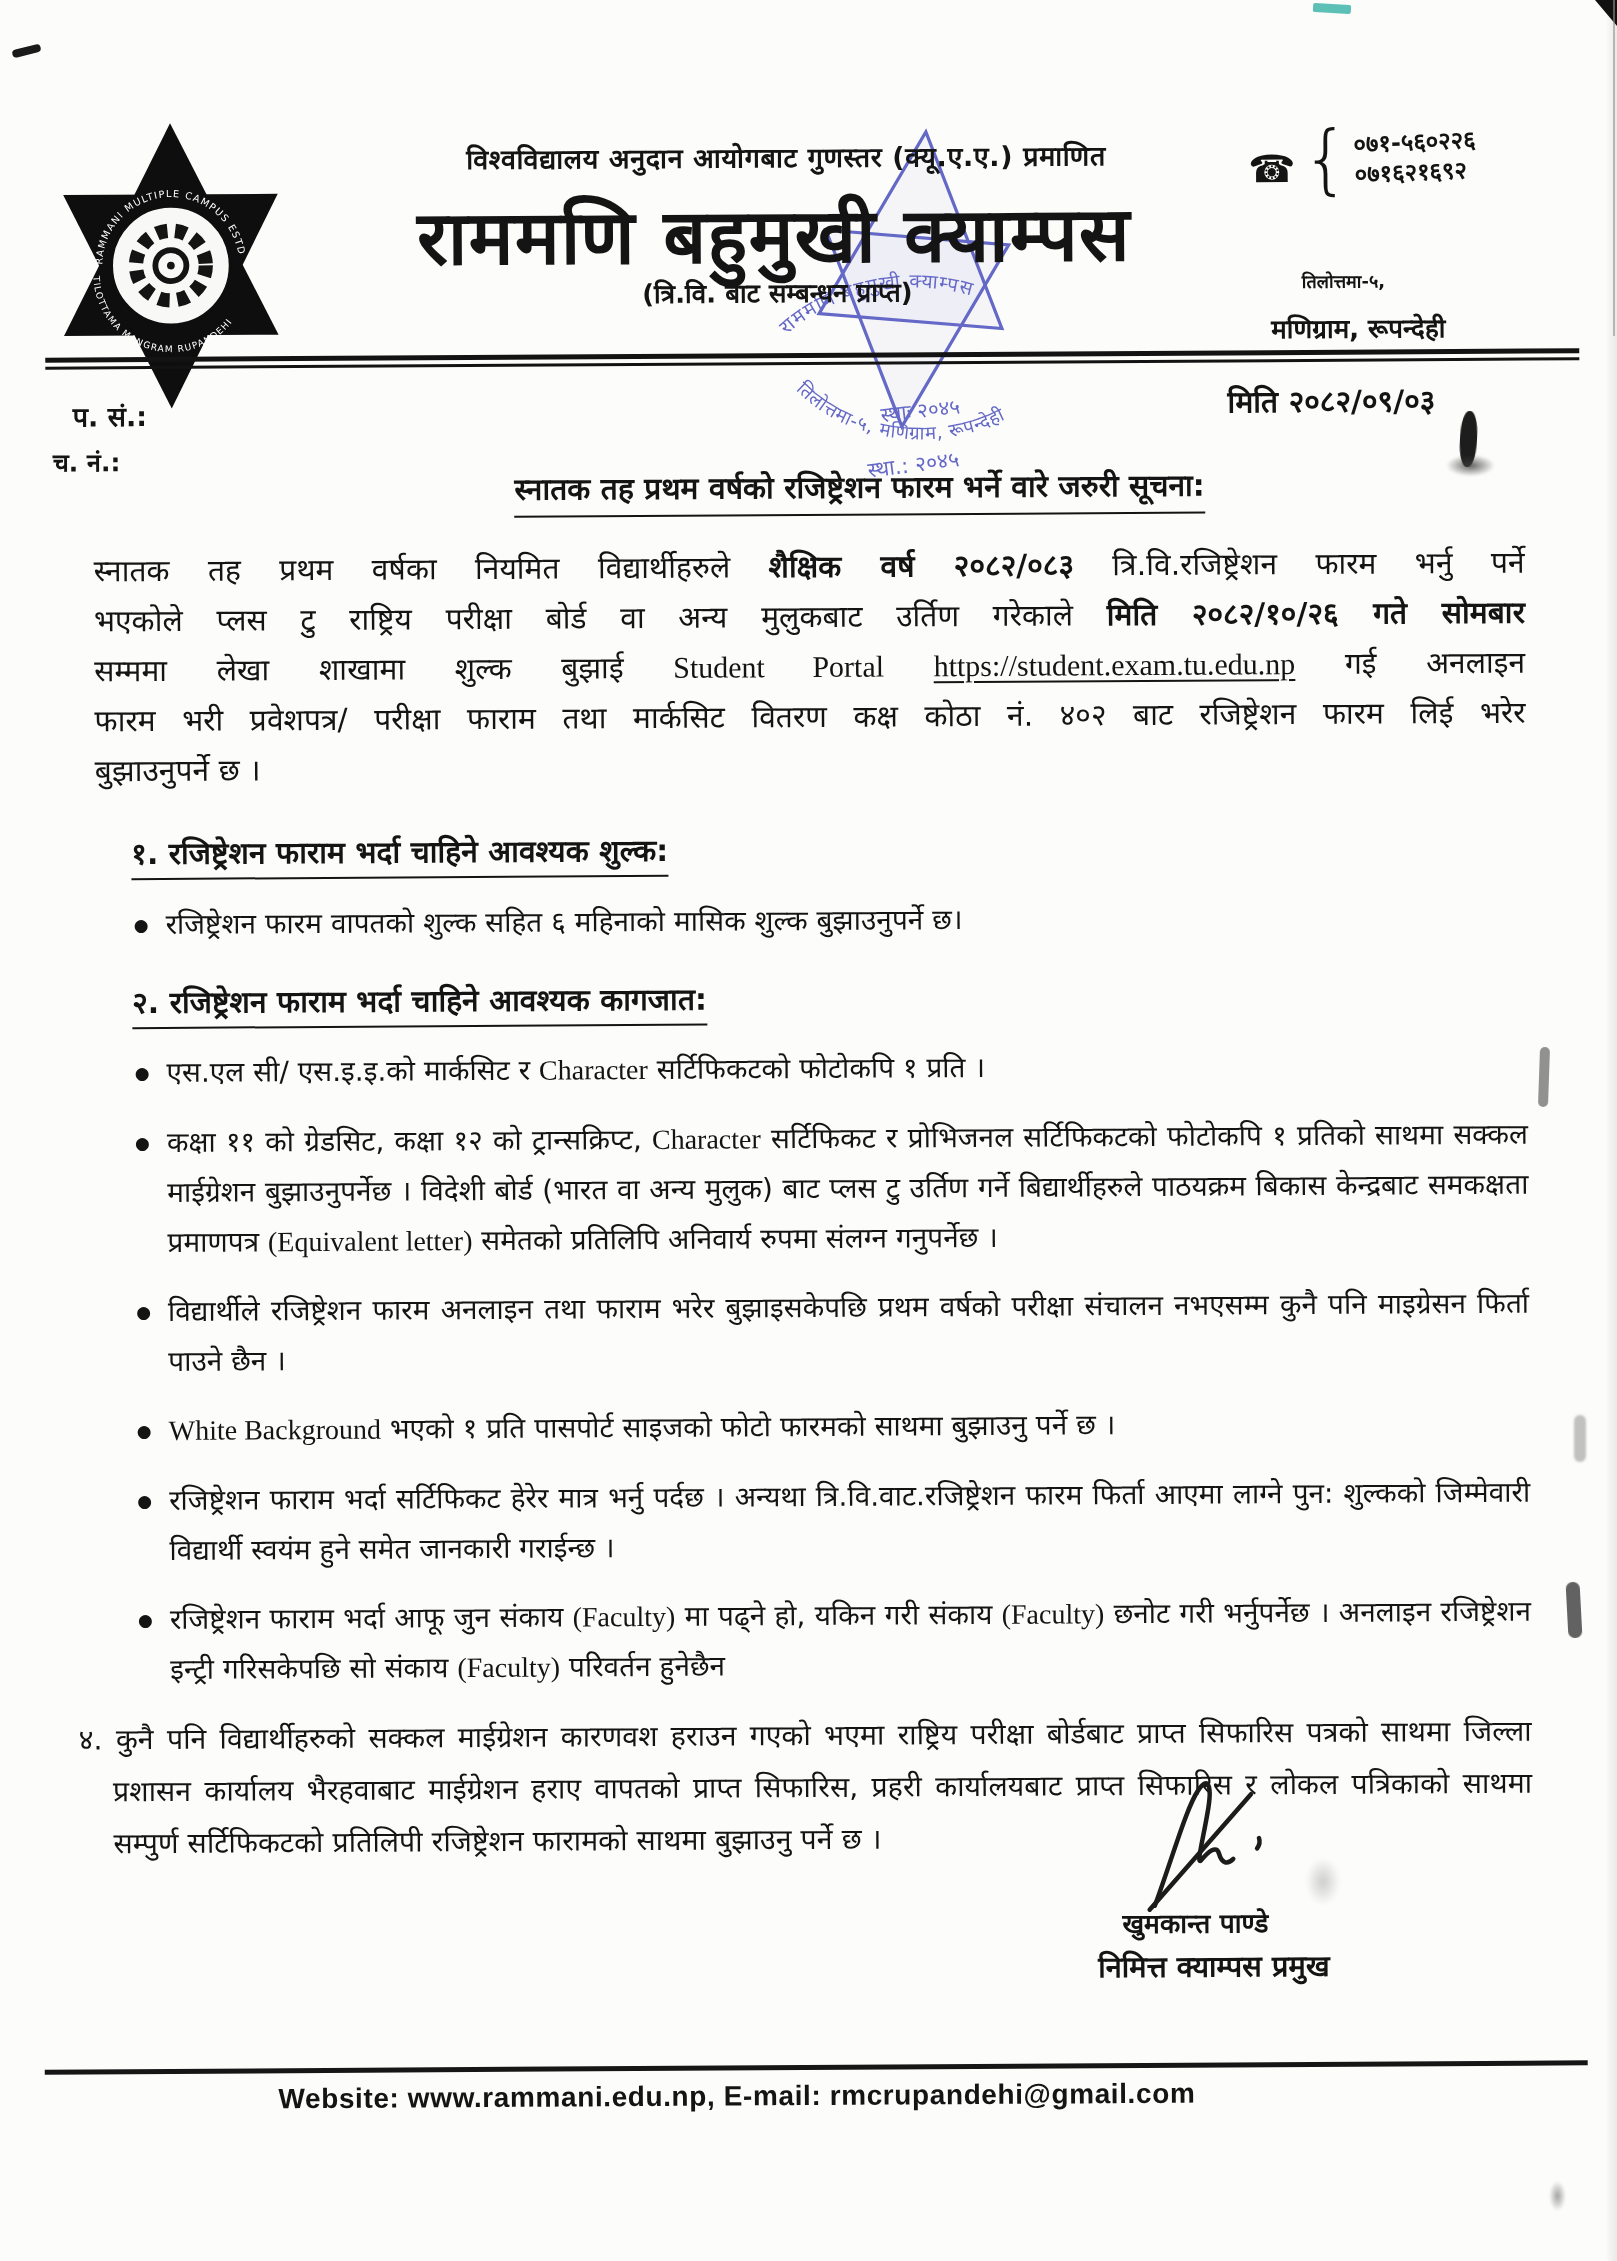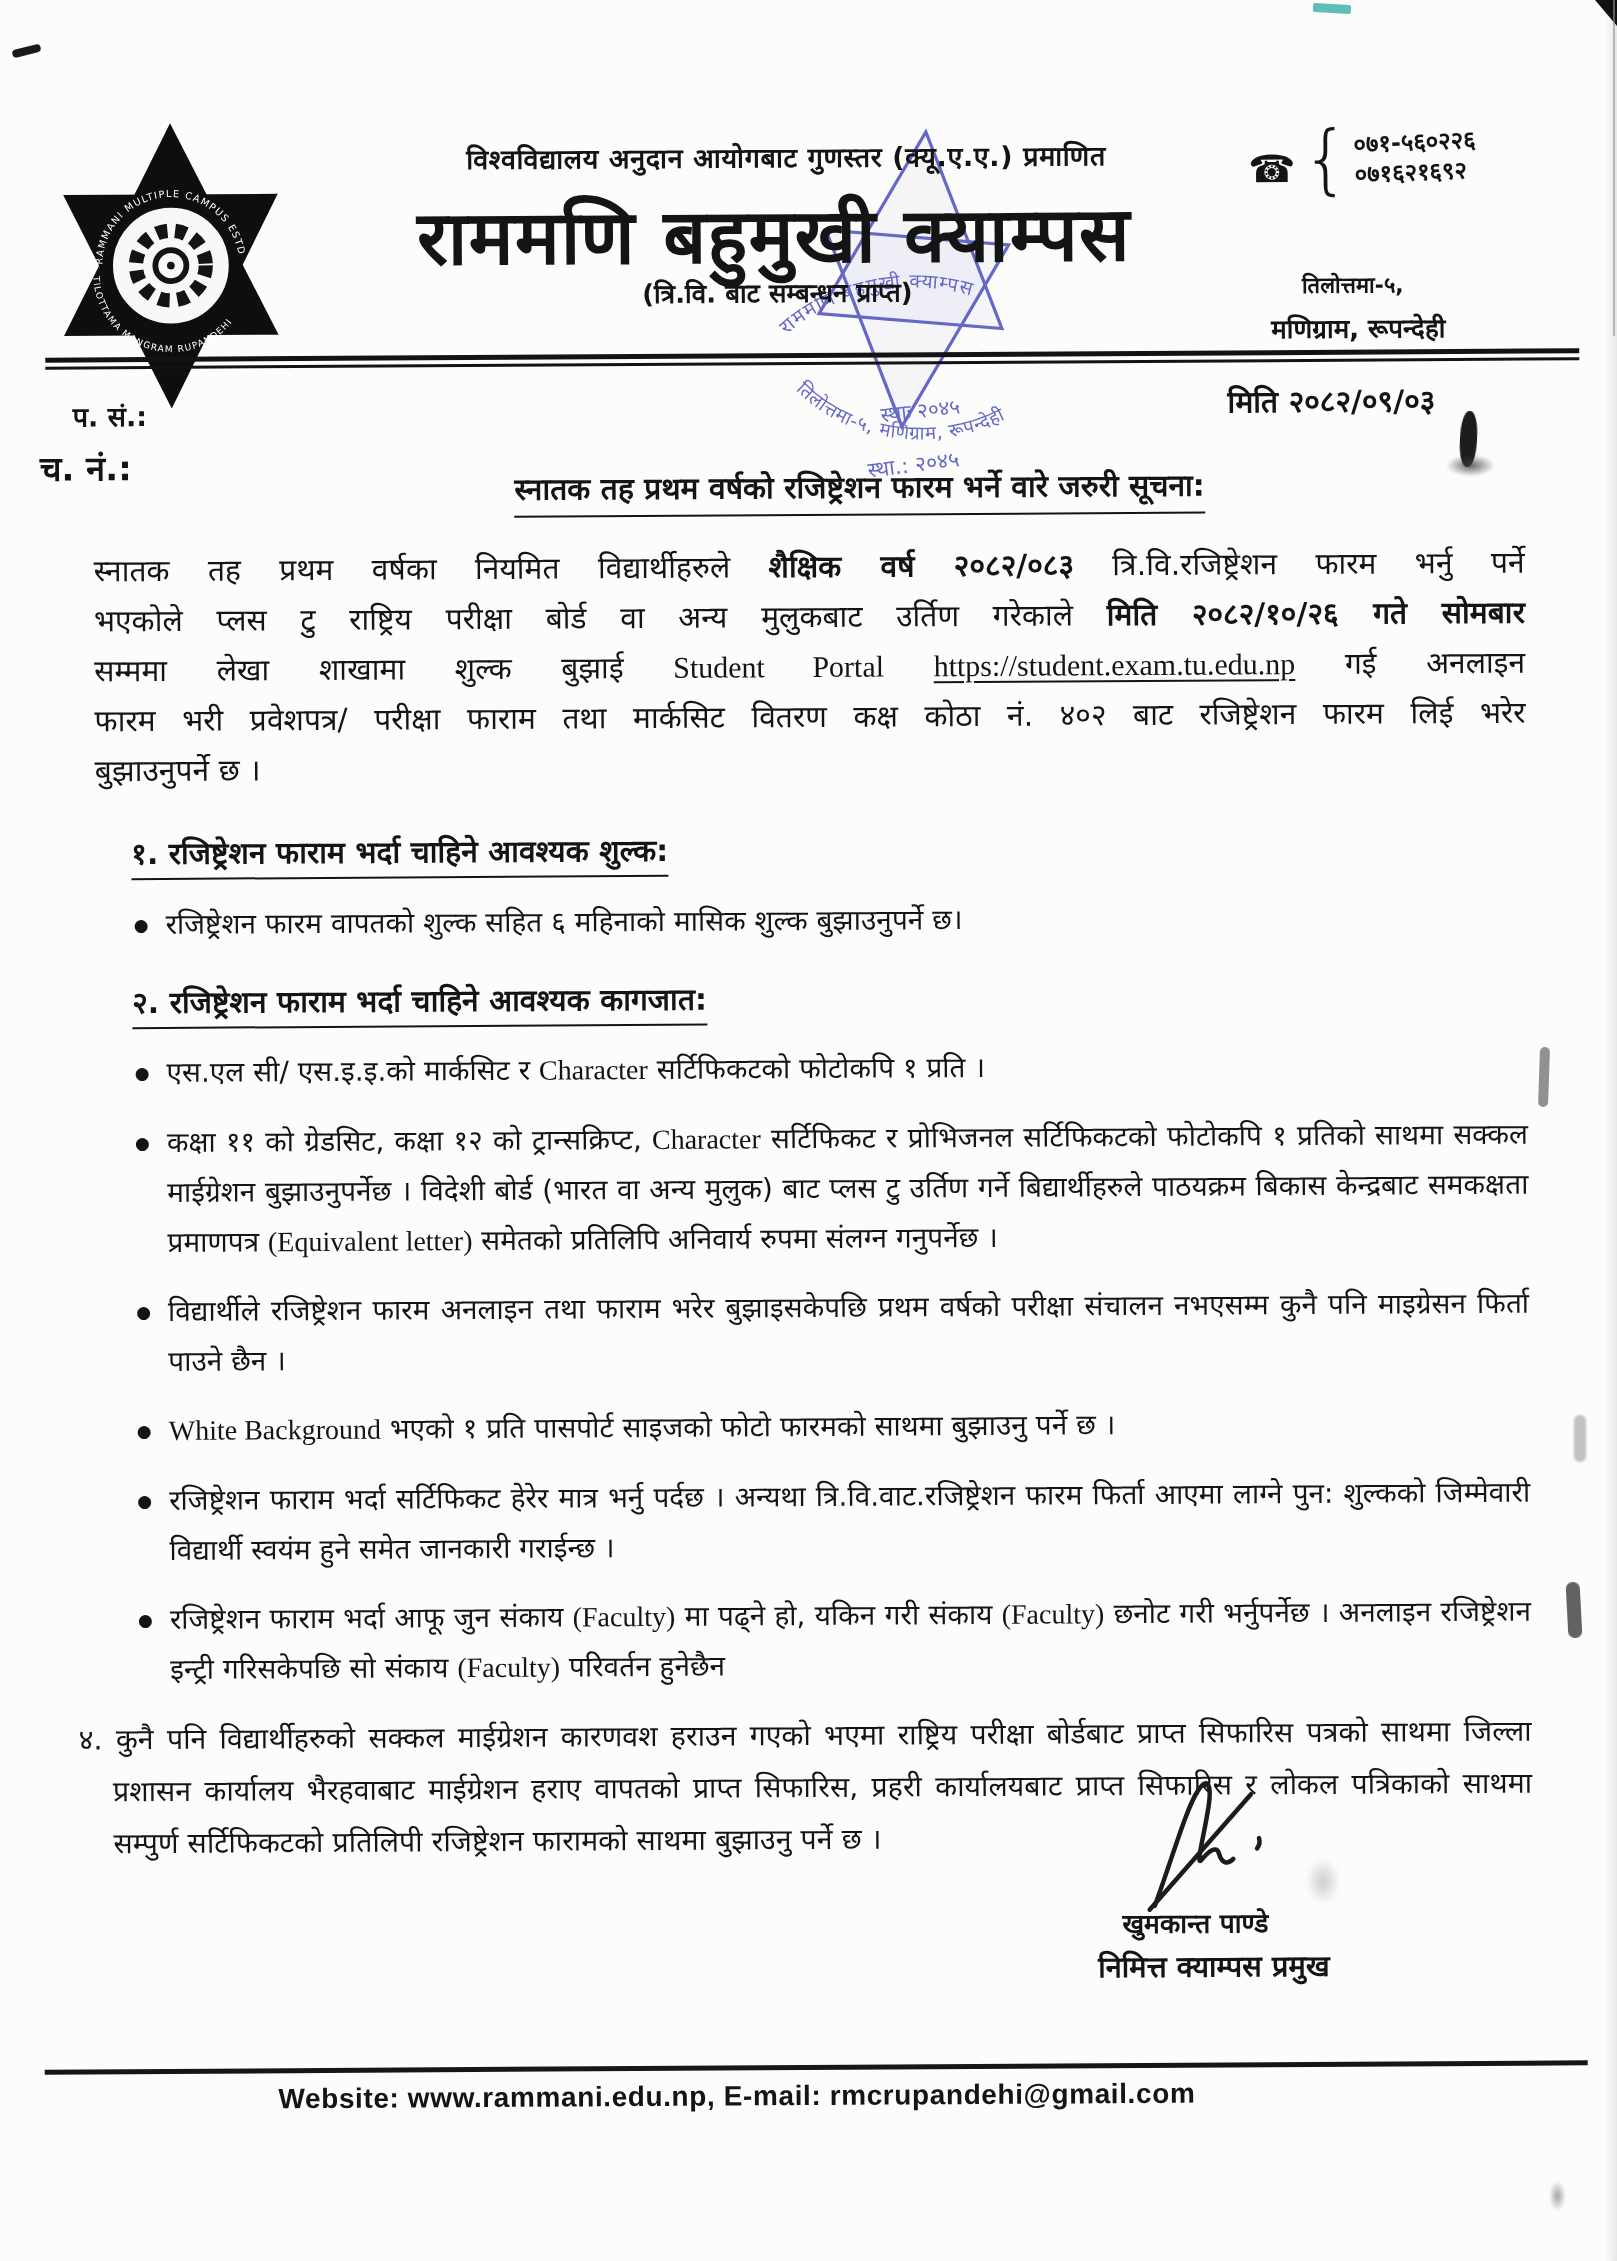--- a/index.html
+++ b/index.html
@@ -17,30 +17,30 @@
               font-size:26px;font-weight:600;}
   .stamp-svg{position:absolute;left:763px;top:124px;opacity:.78;z-index:1;}
   .hdr-text{z-index:2;}
 
   .phone-block{position:absolute;left:1254px;top:124px;display:flex;align-items:center;z-index:2;}
   .phone-icon{font-size:38px;line-height:1;margin-top:19.4px;}
   .phone-brace{font-size:76px;font-weight:300;line-height:1;margin:0 3.9px 0 6.5px;}
   .phone-nums{display:flex;flex-direction:column;gap:2.6px;transform:rotate(-2deg);}
   .phone-num{font-size:24px;font-weight:600;line-height:1.15;}
 
-  .addr1{position:absolute;left:1307px;top:272px;font-size:22px;font-weight:600;z-index:2;}
+  .addr1{position:absolute;left:1307px;top:272px;font-size:18px;font-weight:600;z-index:2;}
   .addr2{position:absolute;left:1276px;top:313px;font-size:26px;font-weight:600;z-index:2;}
 
   .rule-top{position:absolute;left:50px;top:353px;width:1534px;z-index:2;}
   .rule-top .r1{height:4.5px;background:#131313;}
   .rule-top .r2{margin-top:4.5px;height:3.2px;background:#131313;}
 
   
   .ref1{position:absolute;left:61px;top:393px;font-size:27px;font-weight:600;margin-left:16px;}
-  .ref2{position:absolute;left:44px;top:440px;font-size:34px;font-weight:600;}
+  .ref2{position:absolute;left:57px;top:440px;font-size:25px;font-weight:600;}
   .date-line{position:absolute;left:1232px;top:383px;font-size:30px;font-weight:600;}
 
   .notice-title-wrap{position:absolute;left:388px;top:466px;width:951px;text-align:center;}
   .notice-title{display:inline-block;font-size:30px;font-weight:700;
                 border-bottom:2.6px solid #141414;padding-bottom:6.5px;}
 
   
   .docbody{position:absolute;left:97px;top:542px;width:1431px;}
   .intro .pline{font-size:30px;line-height:50px;text-align:justify;text-align-last:justify;}
   .intro .pline:last-child{text-align-last:left;}

